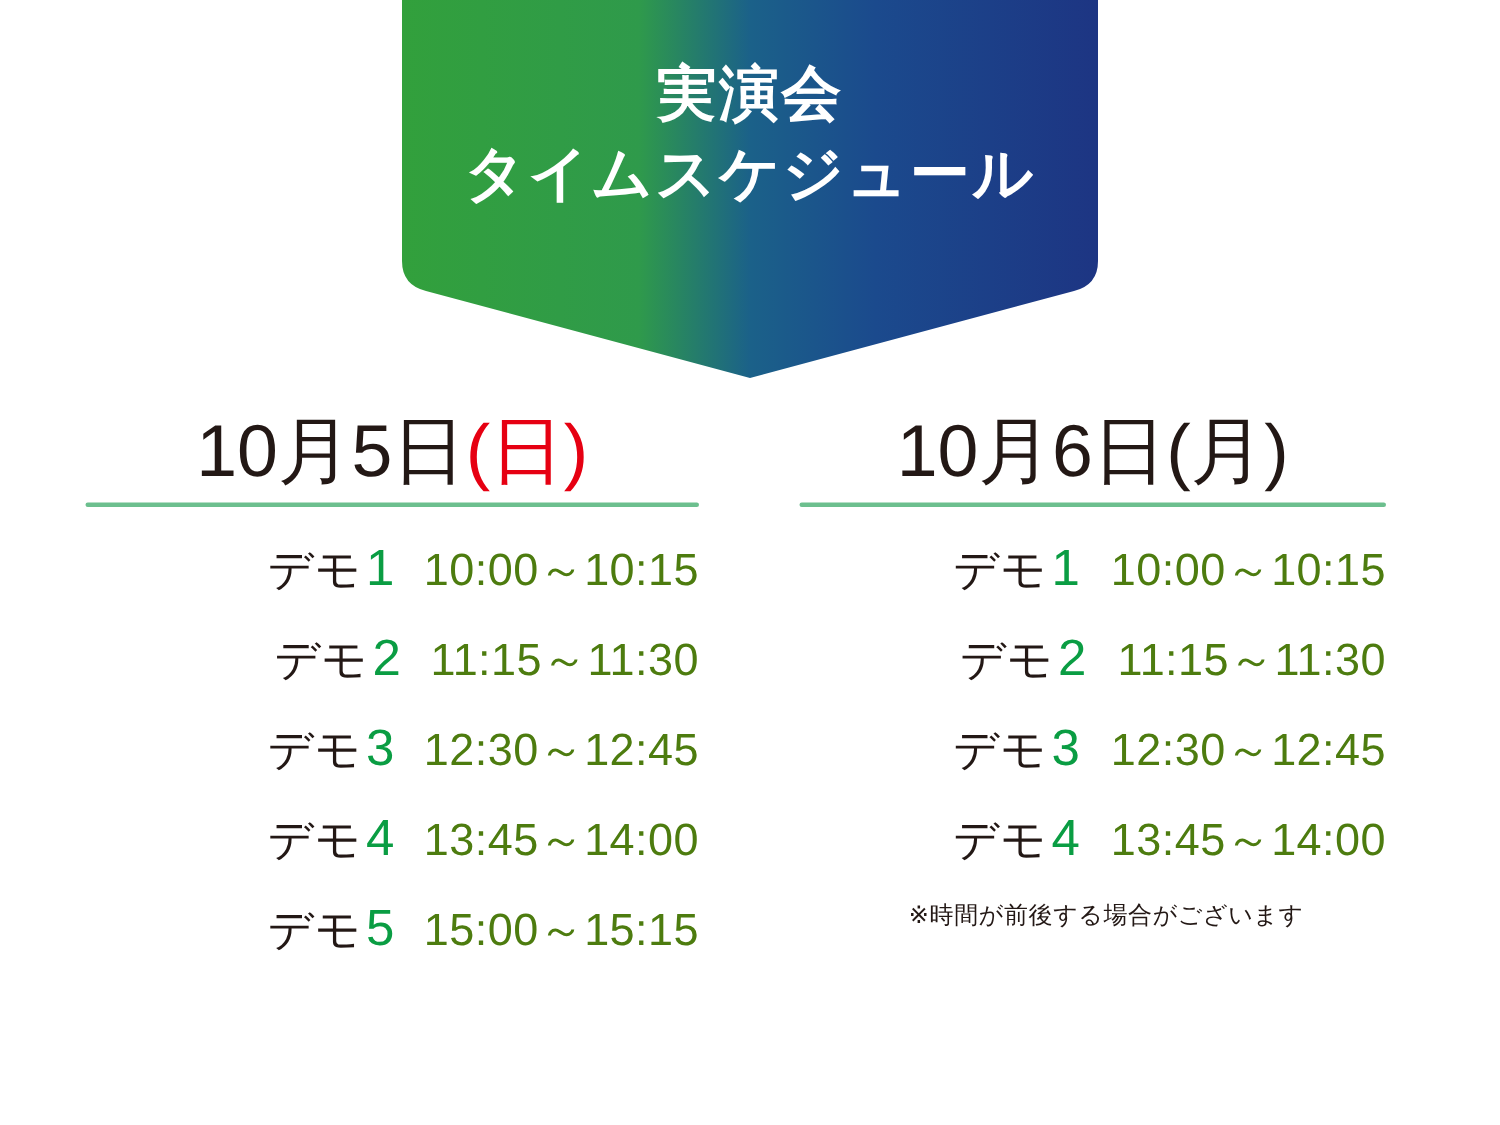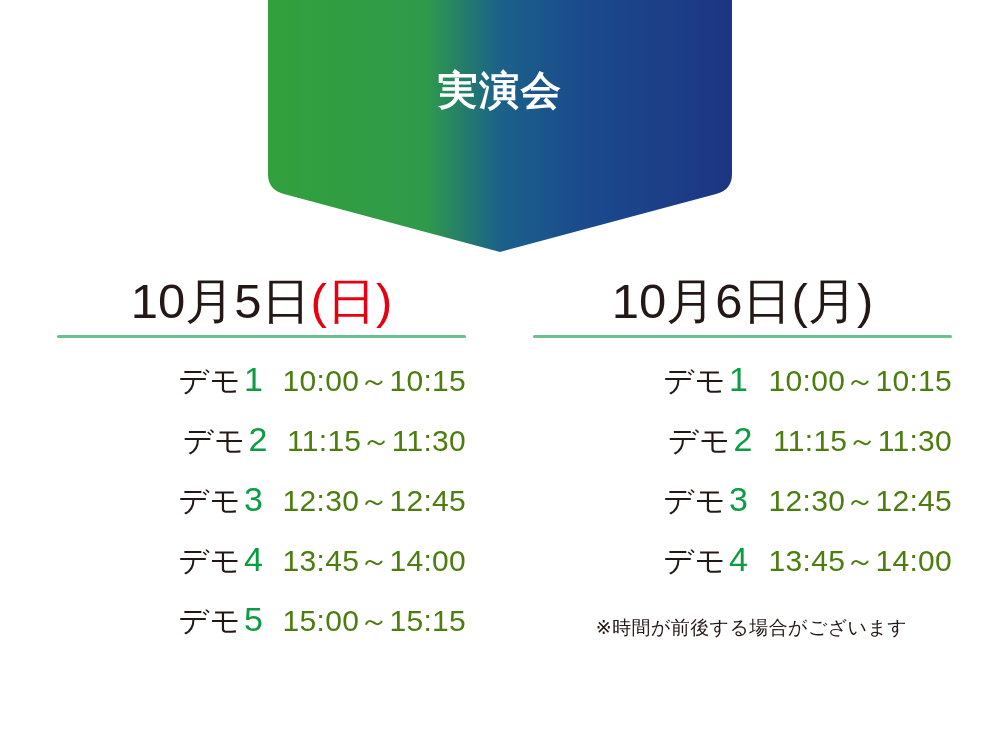--- a/index.html
+++ b/index.html
@@ -65,21 +65,21 @@
     left: 0;
     top: 275px;
     width: 1000px;
     display: flex;
   }
   .col {
     width: 500px;
     box-sizing: border-box;
   }
   .col-left  { padding-left: 57px;  padding-right: 34px; }
-  .col-right { padding-left: 33px;  padding-right: 48px; }
+  .col-right { padding-left: 33px;  padding-right: 76px; }
 
   .date-head {
     font-size: 49px;
     font-weight: 400;
     line-height: 1.08;
     letter-spacing: 0px;
     white-space: nowrap;
     text-align: center;
     color: #231815;
     padding-bottom: 5px;
@@ -119,25 +119,25 @@
     padding-left: 3px;
   }
   .time {
     font-size: 30px;
     letter-spacing: 0.3px;
     color: #4d7c0f;
     white-space: nowrap;
   }
 
   .note {
-    font-size: 19px;
+    font-size: 16px;
     color: #231815;
     letter-spacing: 0.4px;
     text-align: center;
-    margin-top: 15px;
+    margin-top: 0;
     padding-left: 18px;
     white-space: nowrap;
   }
 </style>
 </head>
 <body>
 
 <div class="page">
 
   <div class="banner-wrap">
@@ -155,20 +155,21 @@
                L 464,-20
                L 464,190
                Q 464,206 448,210
                L 232,268
                L 16,210
                Q 0,206 0,190
                Z" fill="url(#ribbonGrad)"></path>
     </svg>
     <div class="banner-text">
       <div class="banner-line">実演会</div>
+      <div class="banner-line">タイムスケジュール</div>
     </div>
   </div>
 
   <div class="columns">
 
     <div class="col col-left">
       <div class="date-head">
         <span>10月5日</span><span class="dow-red">(日)</span>
       </div>
       <div class="rule"></div>

